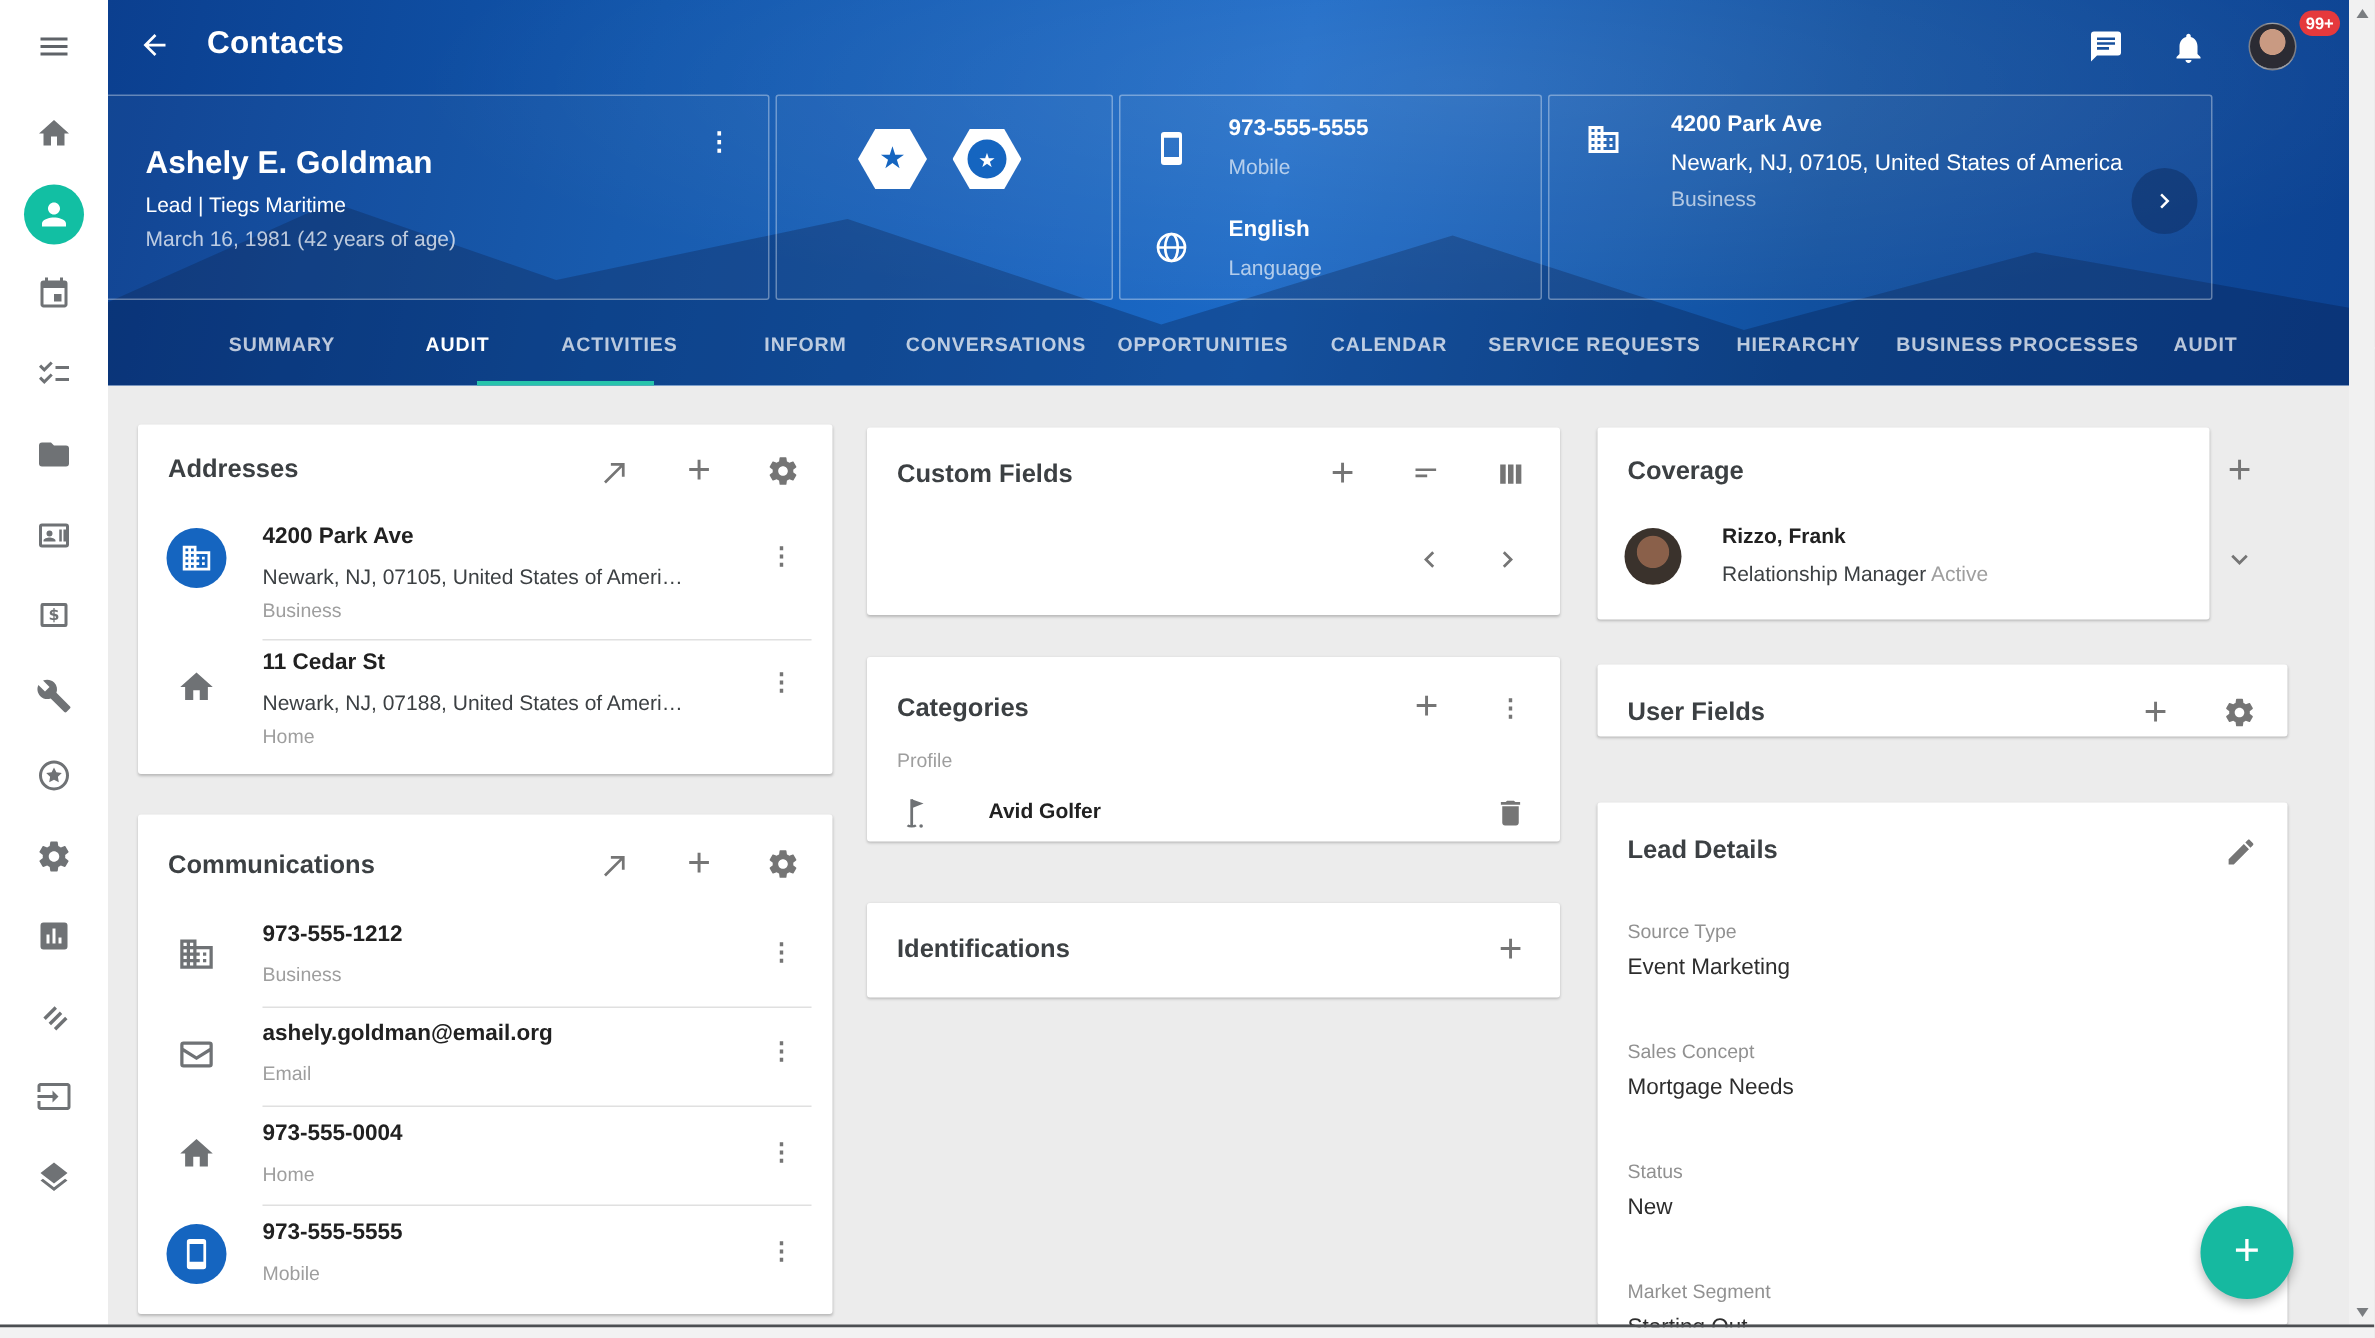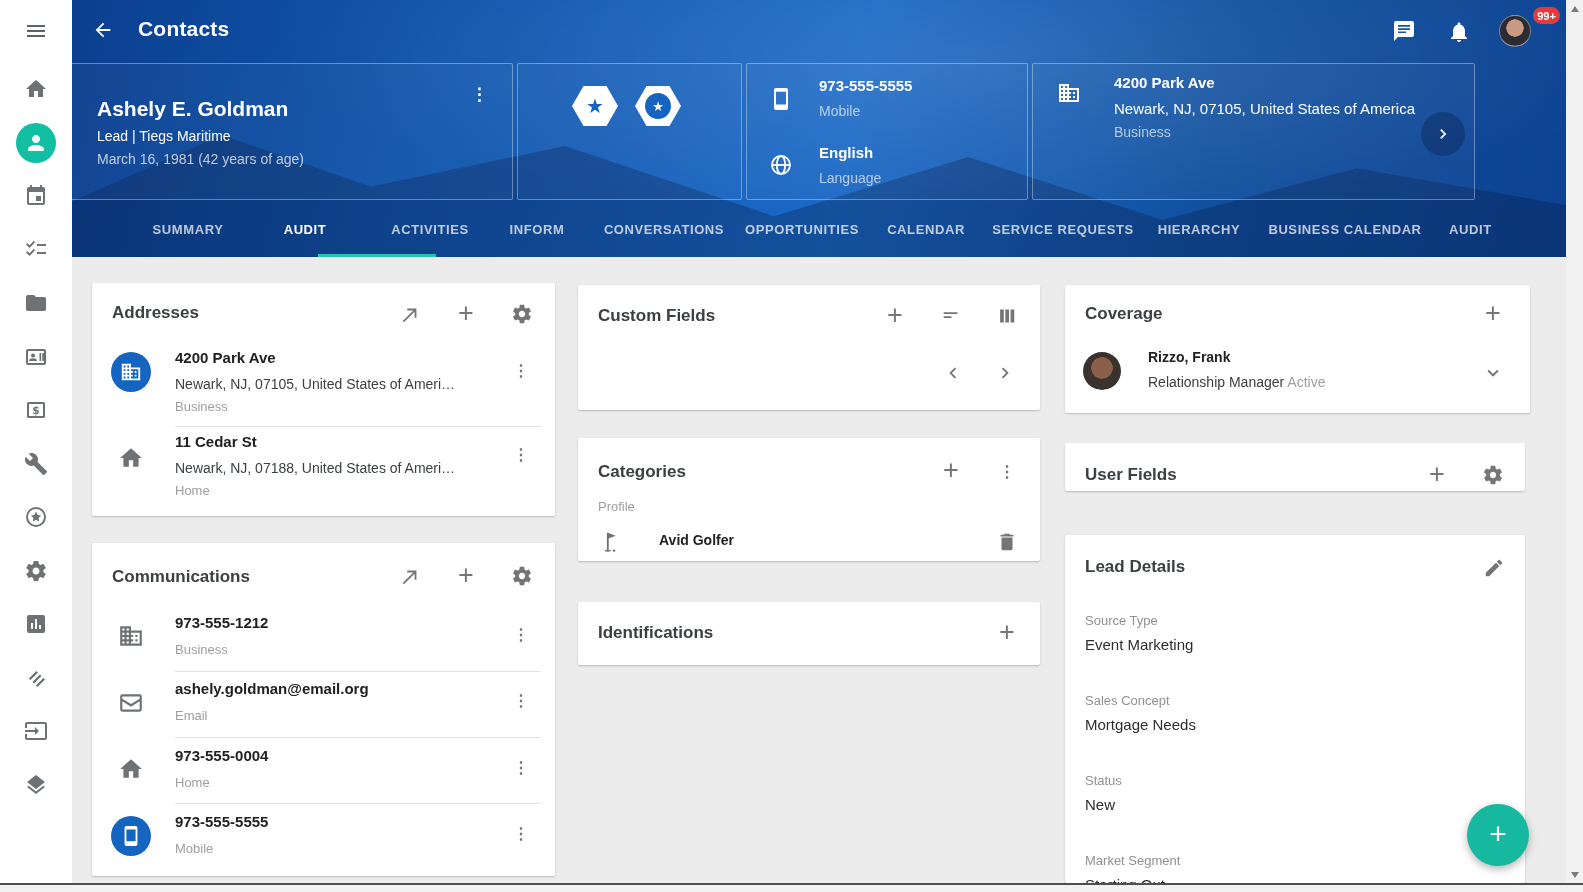--- a/index.html
+++ b/index.html
@@ -356,28 +356,28 @@
     <span class="addr-chev">
         <svg>
           <use href="#i-chevR"></use>
         </svg>
       </span>
   </section>
 
   <nav class="tabs">
     <span class="tab" style="left:116px">SUMMARY</span>
     <span class="tab active" style="left:233px">AUDIT</span>
-    <span class="tab" style="left:358px">ACTIVITIES</span>
+    <span class="tab" style="left:341px">ACTIVITIES</span>
     <span class="tab" style="left:465px">INFORM</span>
     <span class="tab" style="left:592px">CONVERSATIONS</span>
     <span class="tab" style="left:730px">OPPORTUNITIES</span>
     <span class="tab" style="left:854px">CALENDAR</span>
     <span class="tab" style="left:991px">SERVICE REQUESTS</span>
     <span class="tab" style="left:1127px">HIERARCHY</span>
-    <span class="tab" style="left:1273px">BUSINESS CALENDAR</span>
+    <span class="tab" style="left:1273px">BUSINESS PROCESSES</span>
     <span class="tab tab-clip" style="left:1377px;transform:none;width:46px">AUDIT</span>
     <span class="tab-more"><svg>
           <use href="#i-chevR"></use>
         </svg></span>
     <span class="tab-underline"></span>
   </nav>
 
   <section class="card" style="left:92px;top:283px;width:463px;height:233px">
     <span class="ctitle" style="top:20px">Addresses</span>
     <span class="hbtn" style="left:306px;top:20px">
@@ -509,21 +509,21 @@
           </svg>
         </span>
     </div>
   </section>
 
   <section class="card" style="left:578px;top:602px;width:462px;height:63px">
     <span class="ctitle" style="top:21px">Identifications</span>
     <span class="hbtn plus" style="left:417px;top:19px">+</span>
   </section>
 
-  <section class="card" style="left:1065px;top:285px;width:465px;height:128px">
+  <section class="card" style="left:1065px;top:285px;width:408px;height:128px">
     <span class="ctitle" style="top:19px">Coverage</span>
     <span class="hbtn plus" style="left:416px;top:17px">+</span>
     <div>
       <span class="cov-avatar"></span>
       <span class="r-primary" style="left:83px;top:64px;font-size:14px">Rizzo, Frank</span>
       <span class="r-second" style="left:83px;top:89px"><span>Relationship Manager</span> <span class="status-gray">Active</span></span>
       <span class="hbtn" style="left:416px;top:76px">
           <svg>
             <use href="#i-chevD"></use>
           </svg>

